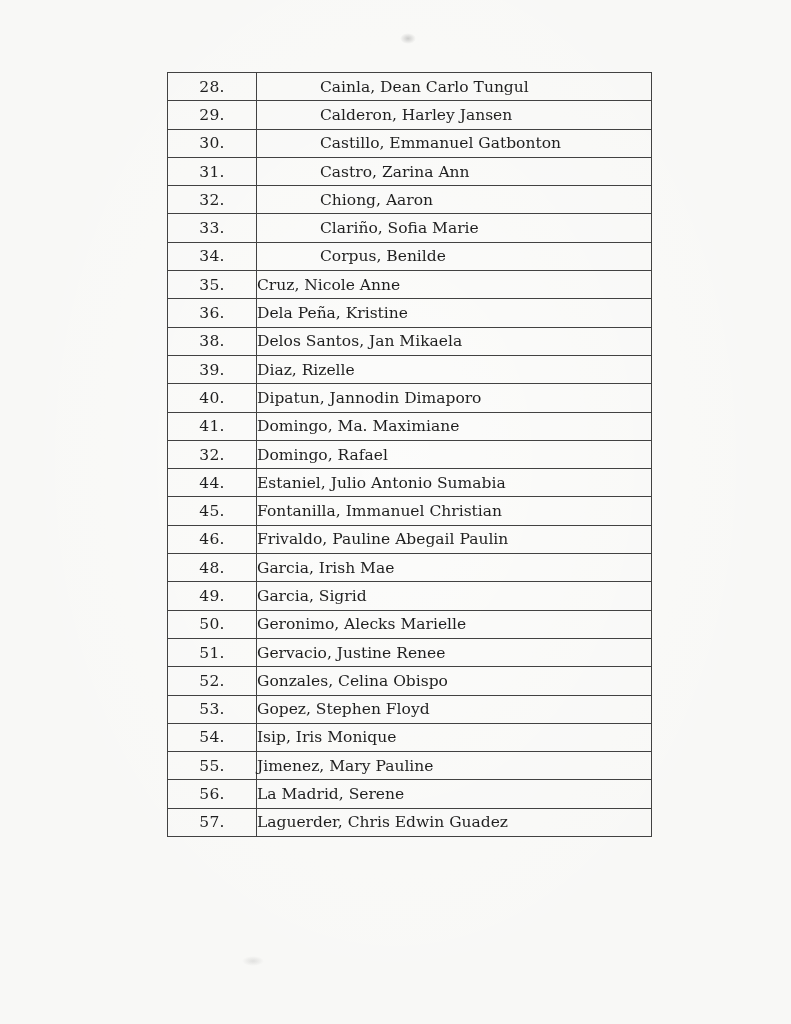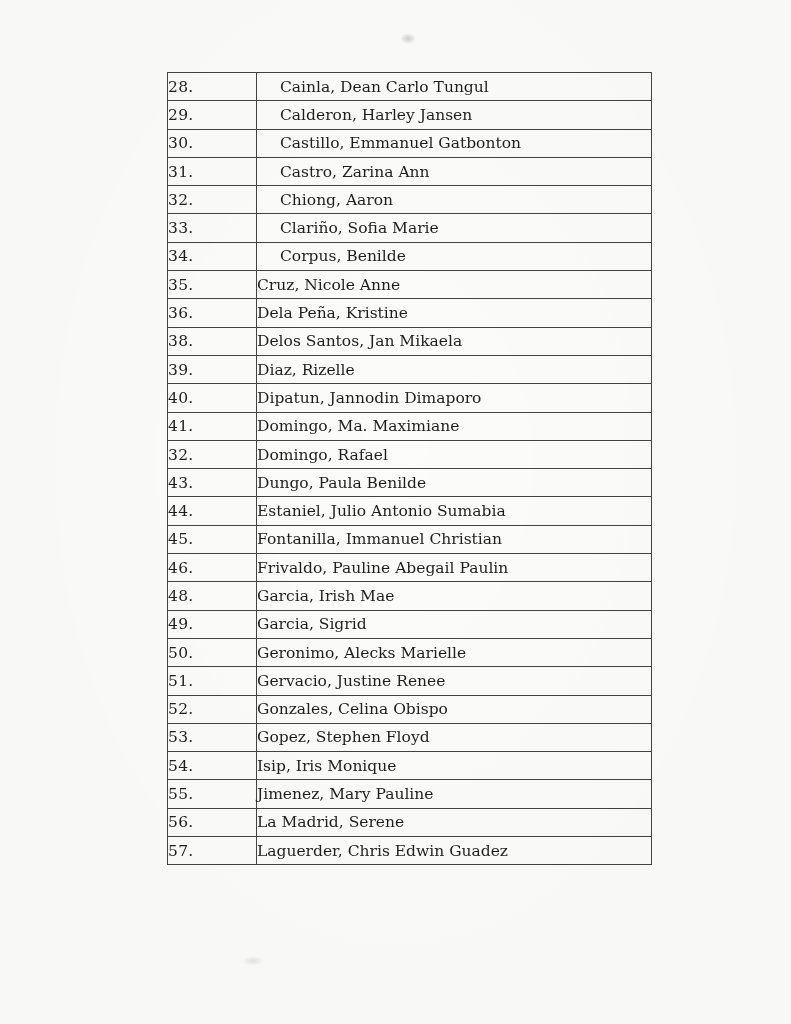--- a/index.html
+++ b/index.html
@@ -52,28 +52,28 @@
   }
   table.roster td {
     border: 1.2px solid #424242;
     height: 27.3px;
     padding: 0;
     vertical-align: middle;
     background: transparent;
   }
   td.num {
     width: 88px;
-    text-align: left;
+    text-align: center;
     letter-spacing: 0.3px;
   }
   td.name {
     padding-left: 36px;
   }
   td.name.indent-a {
-    padding-left: 23px;
+    padding-left: 63px;
   }
 </style>
 </head>
 <body>
 
 <div class="page">
   <div class="smudge smudge-top"></div>
 
   <table class="roster">
     <tbody>
@@ -141,24 +141,20 @@
   <tr>
     <td class="num">41.</td>
     <td class="name">Domingo, Ma. Maximiane</td>
   </tr>
 
   <tr>
     <td class="num">32.</td>
     <td class="name">Domingo, Rafael</td>
   </tr>
 
-  <tr>
-    <td class="num">43.</td>
-    <td class="name">Dungo, Paula Benilde</td>
-  </tr>
 
   <tr>
     <td class="num">44.</td>
     <td class="name">Estaniel, Julio Antonio Sumabia</td>
   </tr>
 
   <tr>
     <td class="num">45.</td>
     <td class="name">Fontanilla, Immanuel Christian</td>
   </tr>

